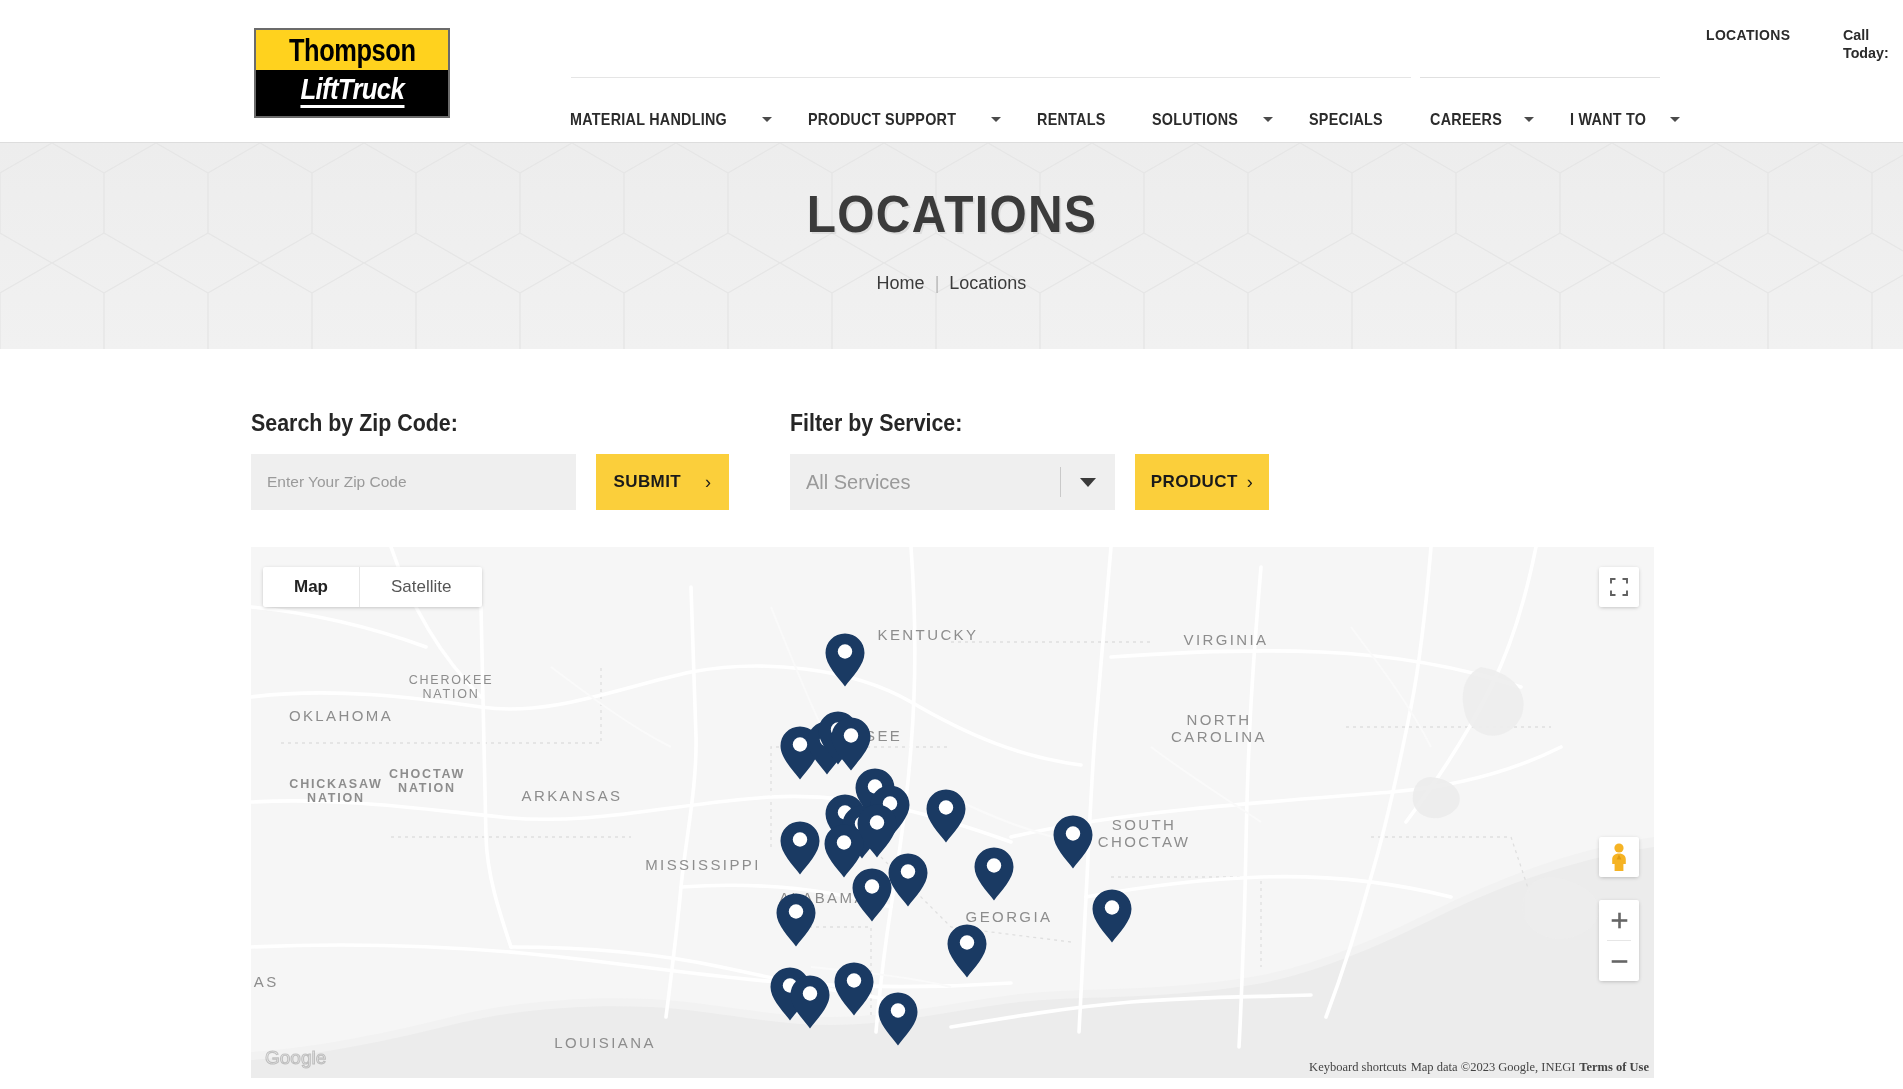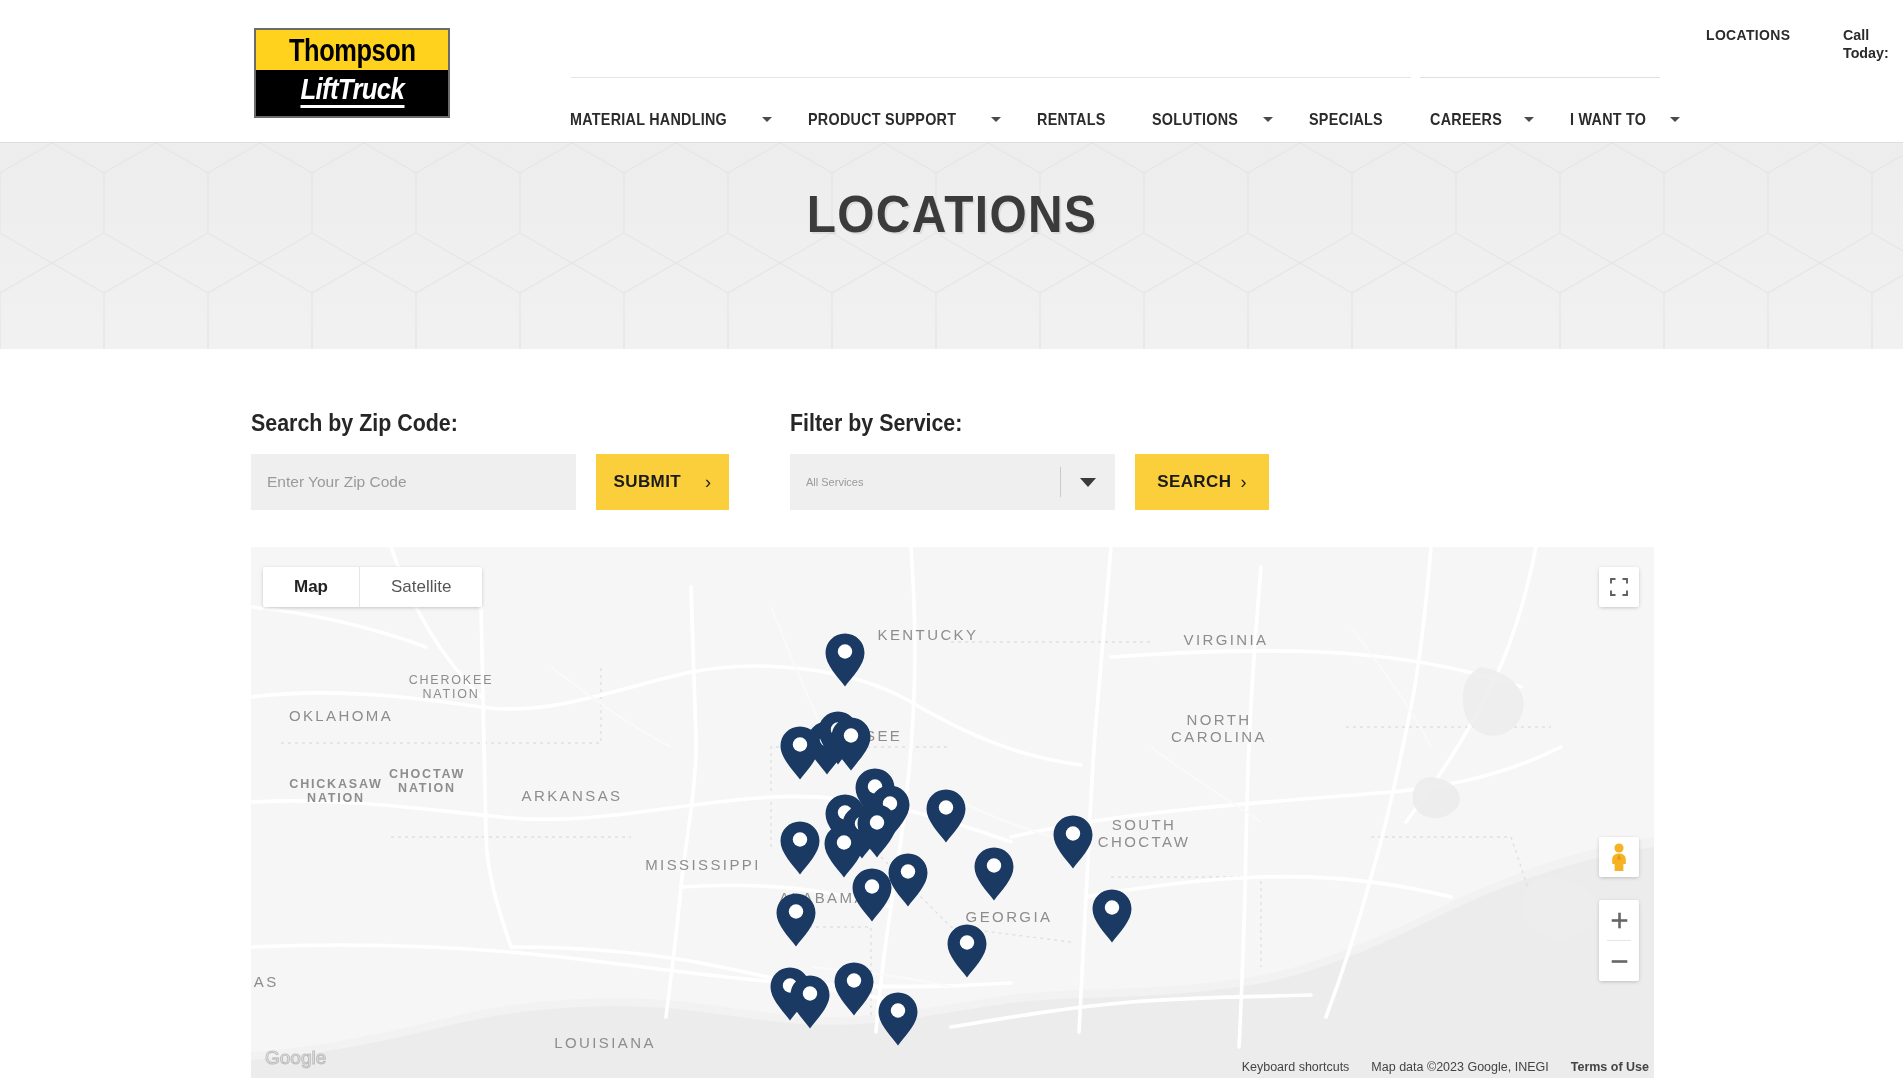--- a/index.html
+++ b/index.html
@@ -136,21 +136,21 @@
     letter-spacing:0.4px;
   }
   .btn-yellow .chev { margin-left:9px; font-size:18px; font-weight:normal;}
   .btn-submit { left: 596px; top:105px; width: 133px; gap: 15px; }
   .btn-search { left: 1135px; top:105px; width: 134px; }
 
   .select-wrap {
     position:absolute; left:790px; top:105px; width:325px; height:56px;
     background:#efefef; display:flex; align-items:center;
   }
-  .select-wrap .val { font-size:11px; color:#9a9a9a; padding-left:16px; flex:1; }
+  .select-wrap .val { font-size:20px; color:#9a9a9a; padding-left:16px; flex:1; }
   .select-wrap .divline { width:1px; height:30px; background:#c9c9c9; }
   .select-wrap .arrow {
     width: 54px; display:flex; align-items:center; justify-content:center; cursor:pointer;
   }
   .select-wrap .arrow i {
     width:0;height:0;border-left:8px solid transparent;border-right:8px solid transparent;
     border-top:9px solid #3a3a3a; display:block;
   }
 
   
@@ -191,22 +191,22 @@
   .gmaps-logo {
     position:absolute; left: 14px; bottom: 5px; z-index: 20;
     opacity:.55;
   }
   .map-footer {
     position:absolute; right: 0; bottom: 0; left:0; height: 22px;
     display:flex; align-items:center; justify-content:flex-end;
     gap: 0; z-index:19; padding-right: 5px;
   }
   .map-footer span {
-    font-size:12.5px; color:#444; margin-left: 22px; cursor:pointer;
-    font-family:Liberation Sans, sans-serif;
+    font-size:12.5px; color:#444; margin-left: 4px; cursor:pointer;
+    font-family:Liberation Serif, serif;
   }
   .map-footer span.bold { font-weight:bold; }
   .map-footer span.plain { cursor:default; }
 
   .marker { position:absolute; z-index:10; }
   .state-label {
     position:absolute; color:#8d8d8d; font-size:15px; letter-spacing:2.4px;
     text-align:center; line-height:1.15; white-space:pre; pointer-events:none;
     font-family:"Liberation Sans", sans-serif;
   }
@@ -289,20 +289,23 @@
         </linearGradient>
       </defs>
       <rect width="1903" height="206" fill="url(#herog)"></rect>
       <rect width="1903" height="206" fill="url(#hexp)"></rect>
     </svg>
     <div class="hero-title">
       <span>LOCATIONS</span>
     </div>
   </div>
 
+  <div class="breadcrumb">
+    <a>Home</a><span class="sep">|</span><span>Locations</span>
+  </div>
 
   <div class="content">
     <div class="form-area">
 
       <div class="field-label label-zip">
         <span>Search by Zip Code:</span>
       </div>
       <input class="zip-input" type="text" placeholder="Enter Your Zip Code" style="">
       <div class="btn-yellow btn-submit">
         <span>SUBMIT</span>
@@ -313,21 +316,21 @@
         <span>Filter by Service:</span>
       </div>
       <div class="select-wrap">
         <div class="val">All Services</div>
         <div class="divline"></div>
         <div class="arrow">
             <i></i>
           </div>
       </div>
       <div class="btn-yellow btn-search">
-        <span>SEARCH</span>
+        <span>PRODUCT</span>
         <span class="chev">›</span>
       </div>
 
       <div class="map">
 
         <svg class="map-svg" viewBox="0 0 1403 531" preserveAspectRatio="none">
           <rect width="1403" height="531" fill="#f2f2f2"></rect>
 
           <path d="M0,0 L1403,0 L1403,290 C1330,300 1250,330 1190,360 C1120,395 1060,420 1000,430
                    C900,446 820,440 760,448 C700,456 640,470 580,470 C520,470 460,455 400,452

